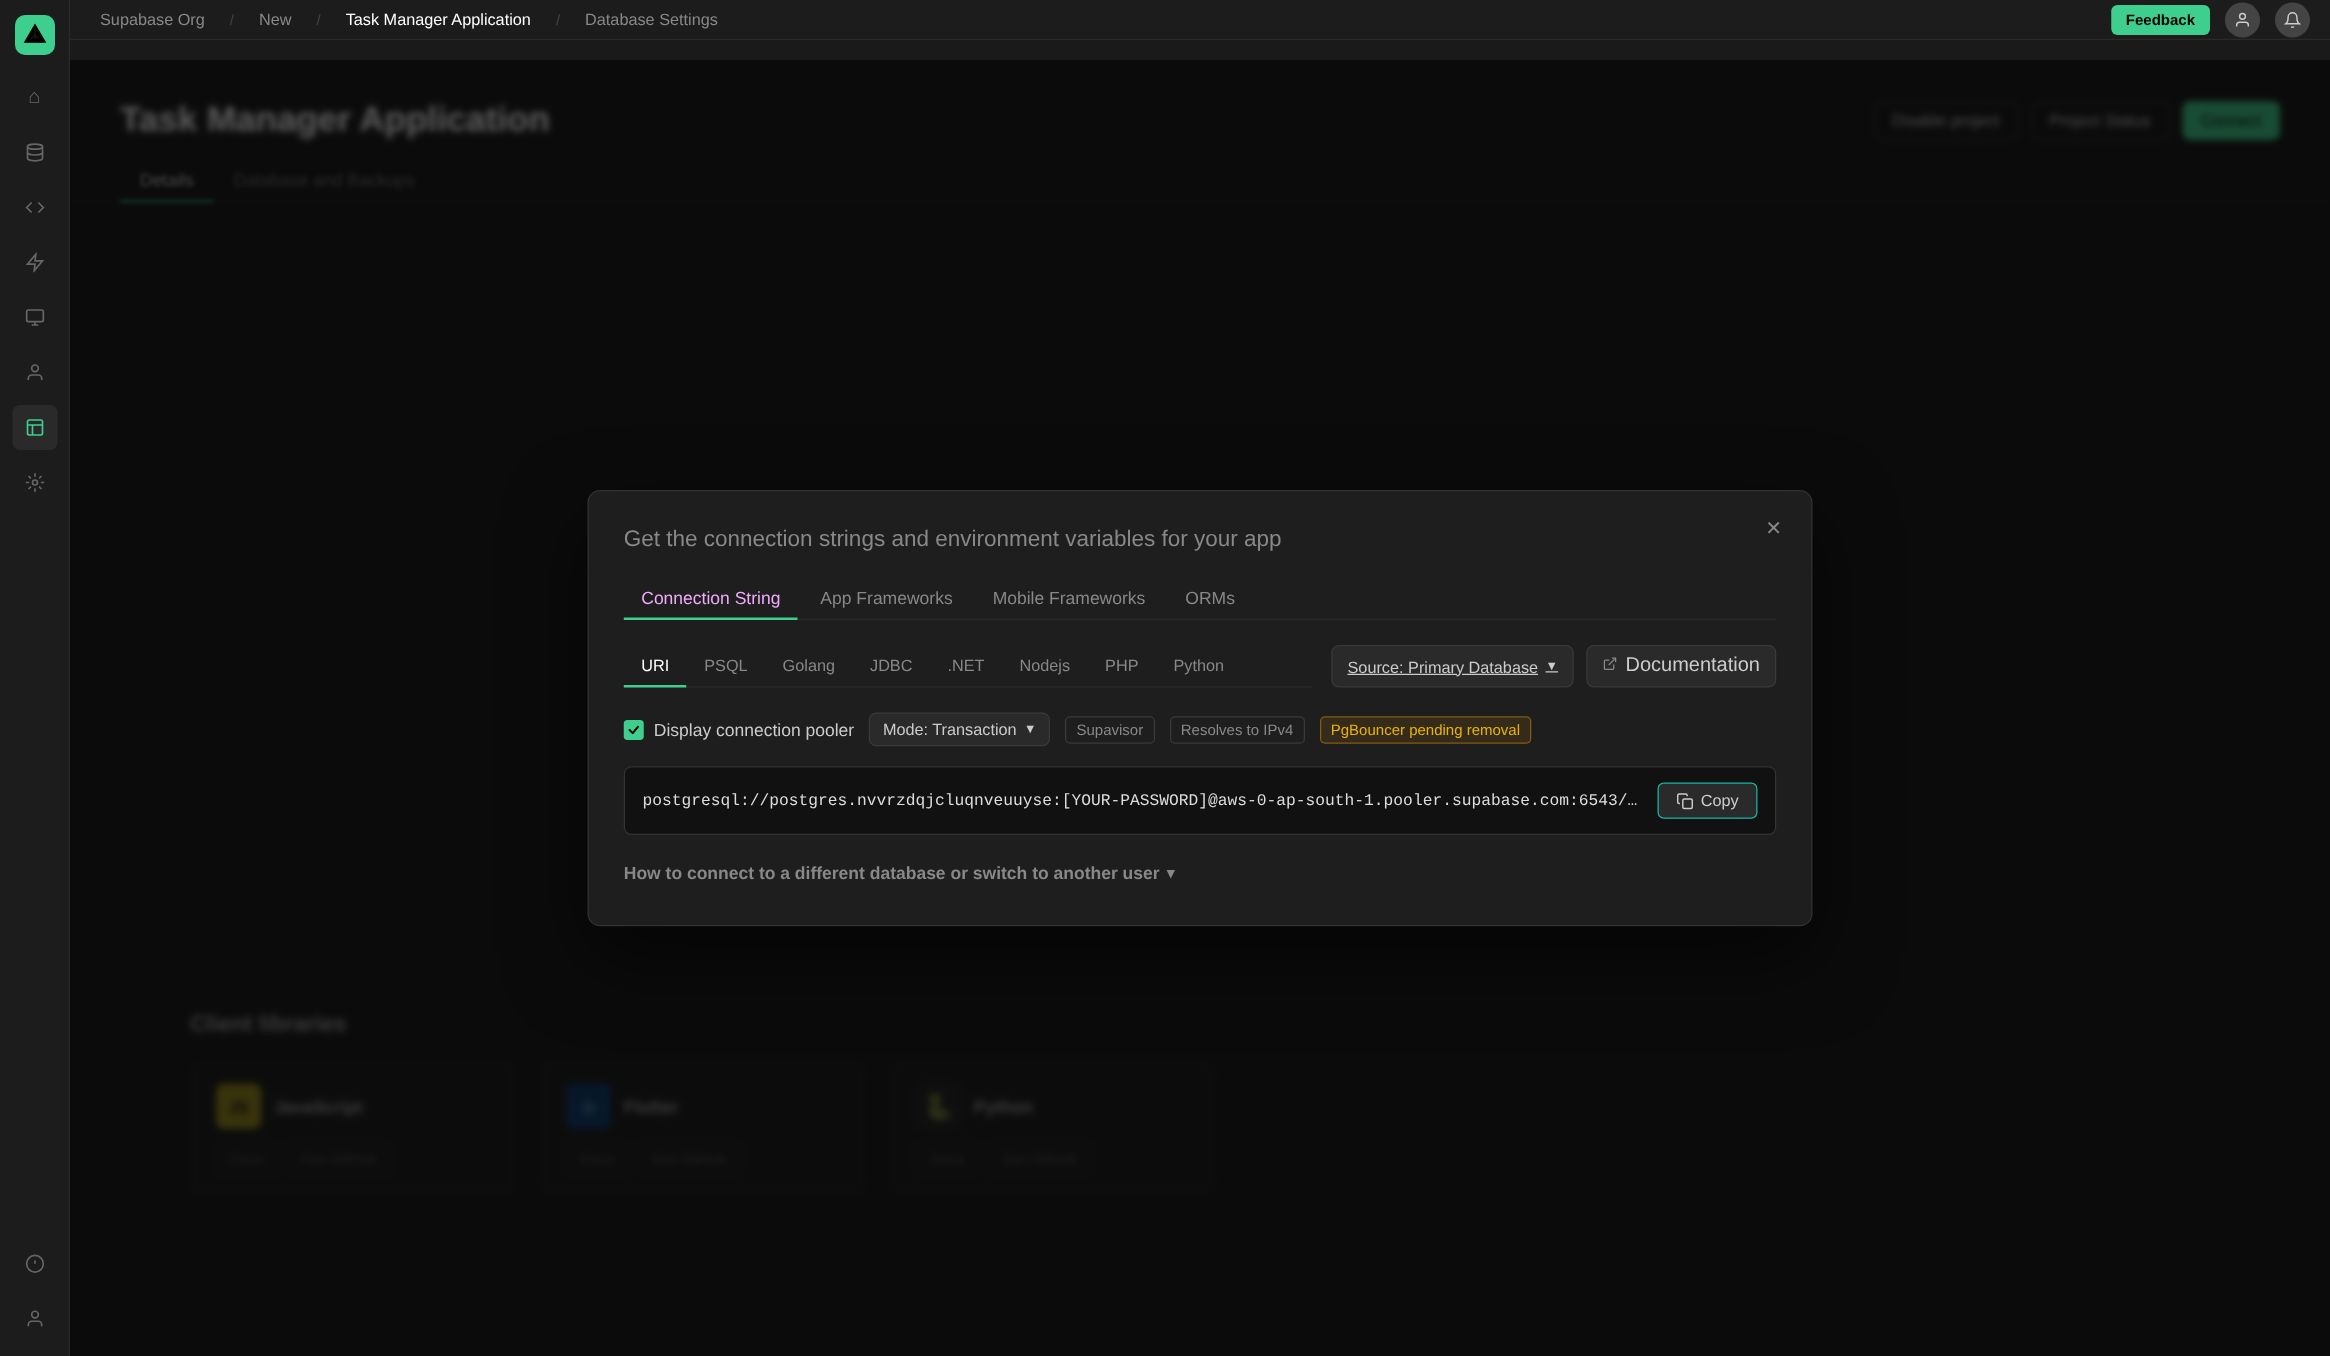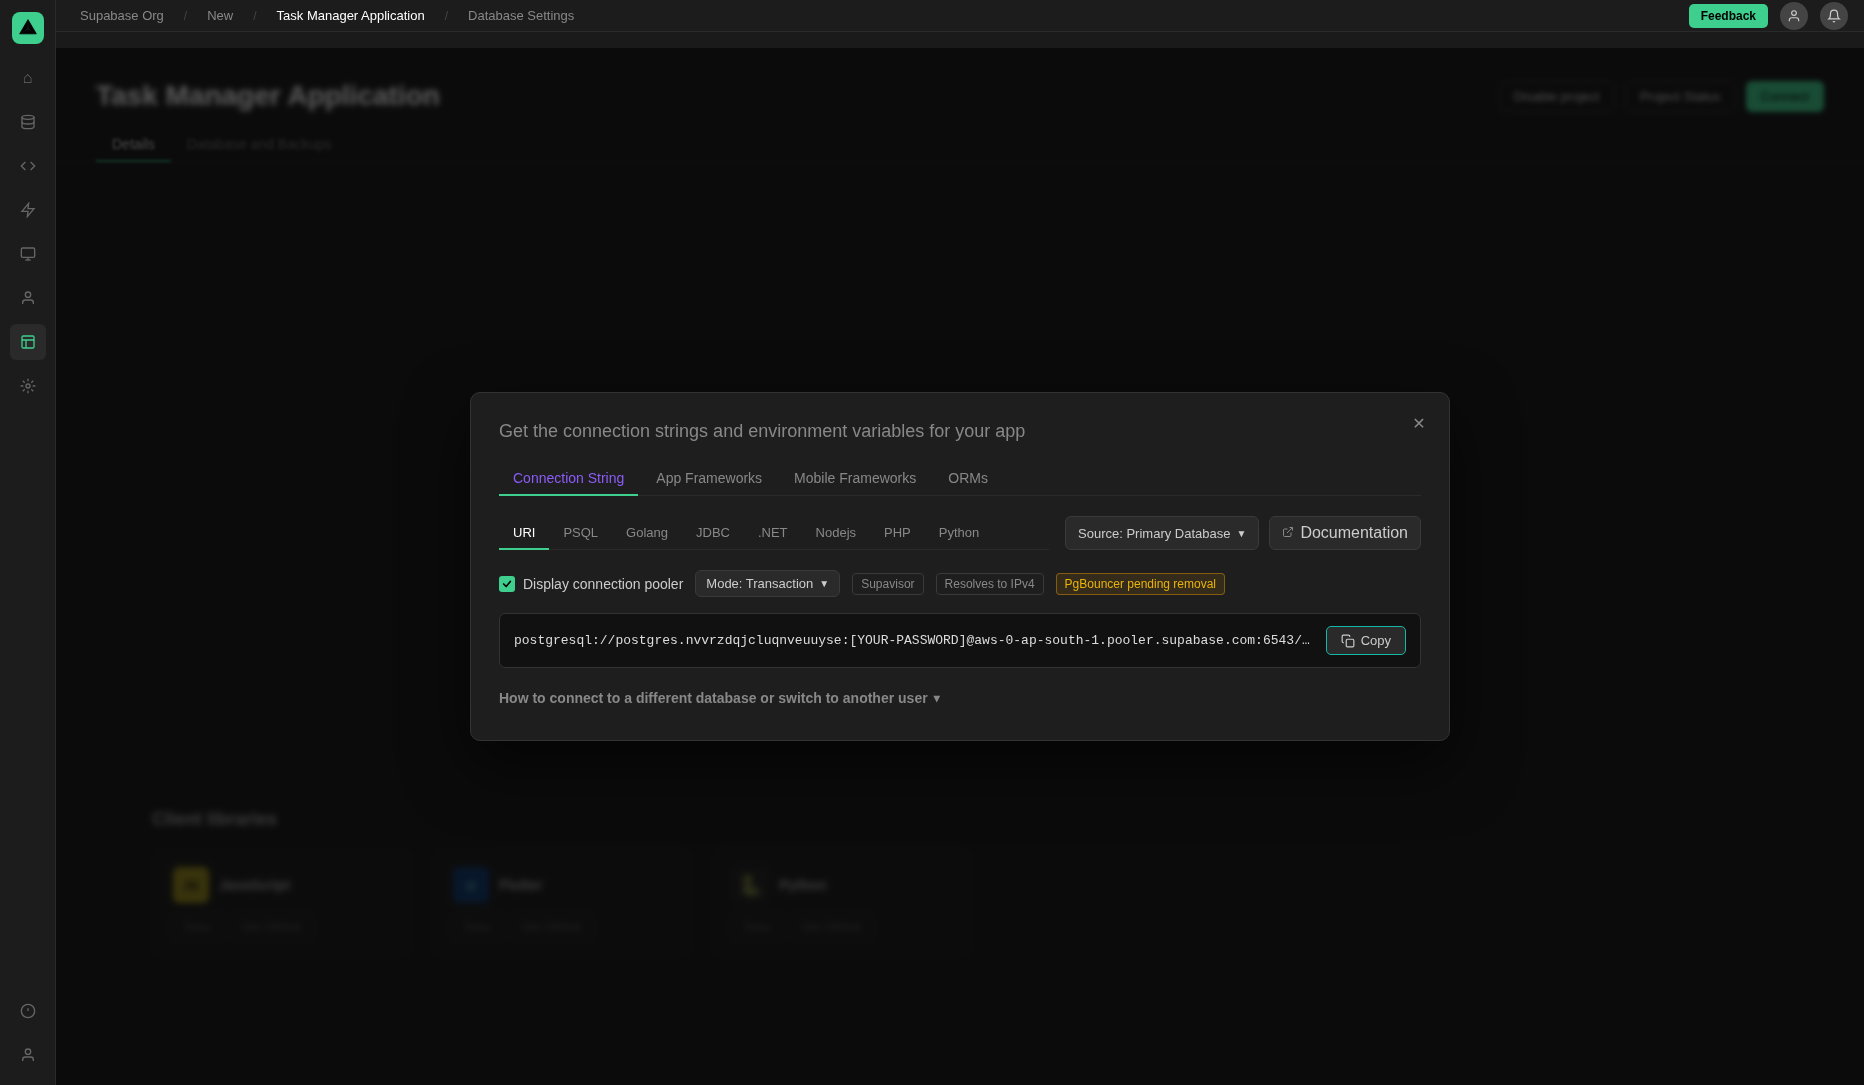--- a/index.html
+++ b/index.html
@@ -207,21 +207,21 @@
     }
     .modal-tab {
       padding: 8px 14px;
       font-size: 14px;
       color: #888;
       cursor: pointer;
       border-bottom: 2px solid transparent;
       margin-bottom: -1px;
     }
     .modal-tab.active {
-      color: #8b5cf6;
+      color: #f0abfc;
       border-bottom-color: #3ecf8e;
     }
 
     
     .conn-sub-tabs {
       display: flex;
       gap: 0;
       margin-bottom: 20px;
       align-items: center;
       justify-content: space-between;
@@ -247,20 +247,21 @@
     .source-btn {
       display: flex; align-items: center; gap: 6px;
       background: #2a2a2a;
       border: 1px solid #3a3a3a;
       border-radius: 6px;
       padding: 7px 12px;
       font-size: 13px;
       color: #ccc;
       cursor: pointer;
       white-space: nowrap;
+      text-decoration: underline;
     }
     .doc-btn {
       display: flex; align-items: center; gap: 6px;
       background: #2a2a2a;
       border: 1px solid #3a3a3a;
       border-radius: 6px;
       padding: 7px 12px;
       font-size: 16px;
       color: #ccc;
       cursor: pointer;

